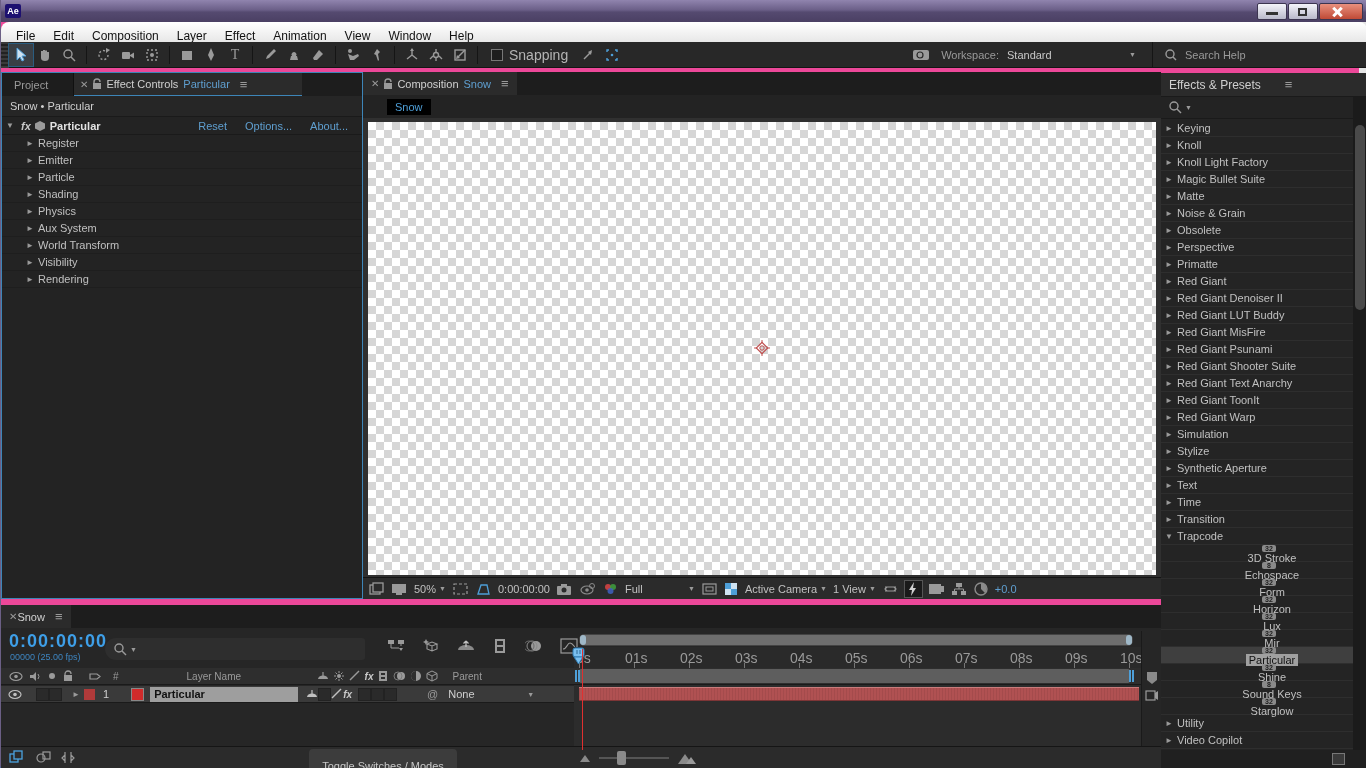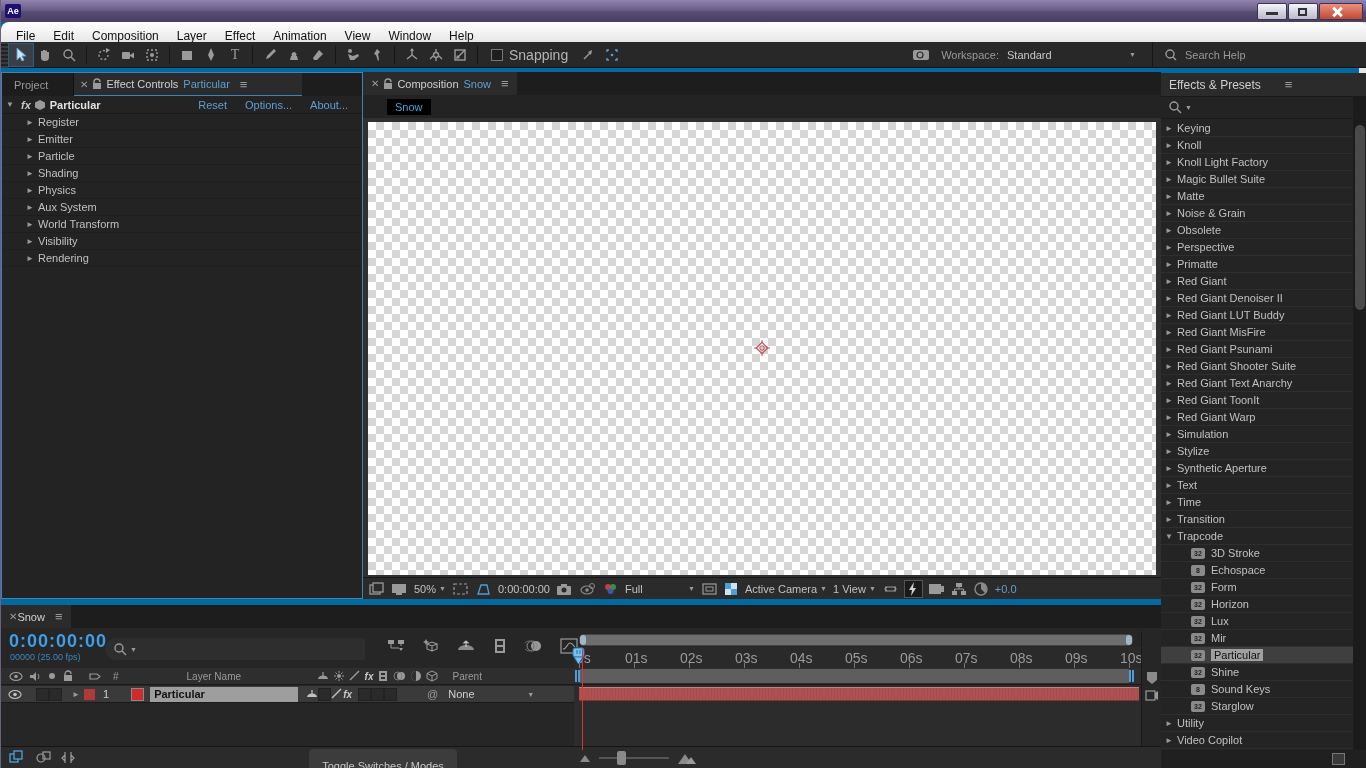--- a/index.html
+++ b/index.html
@@ -1,17 +1,17 @@
 <!DOCTYPE html>
 <html><head>
 <meta charset="utf-8">
 <style>
   * { margin:0; padding:0; box-sizing:border-box; font-family:"Liberation Sans", sans-serif; }
   html,body { width:1366px; height:768px; overflow:hidden; background:#1d1d1d; }
-  #app { position:absolute; inset:0; width:1366px; height:768px; background:#0369a1;
+  #app { position:absolute; inset:0; width:1366px; height:768px; background:#ec4899;
          border-left:1px solid #6b5f85; border-right:7px solid #e5e5e5; border-bottom:2px solid #3f6fae; }
   .abs { position:absolute; }
   .txt { color:#bfbfbf; font-size:11px; }
   .blue { color:#5f9fd0; }
   .tri { font-size:8px; color:#9a9a9a; width:12px; display:inline-block; }
   .hamb { color:#9a9a9a; font-size:13px; }
   .xbtn { color:#9a9a9a; font-size:10px; }
   svg { display:block; }
 
   
@@ -94,21 +94,21 @@
 
   
   #fxp-panel { left:1160px; top:73px; width:206px; height:678px; background:#242424; }
   #fxp-header { height:24px; background:#2b2b2b; display:flex; align-items:center; padding:0 8px;
     color:#d0d0d0; font-size:12px; border-bottom:1px solid #1a1a1a; }
   #fxp-search { height:22px; background:#232323; border-bottom:1px solid #1a1a1a;
     display:flex; align-items:center; padding-left:7px; gap:2px; }
   #fxp-list { position:absolute; left:0; top:47px; width:192px; height:630px; overflow:hidden; }
   .fxp-row { height:17px; display:flex; align-items:center; padding-left:4px;
     color:#c0c0c0; font-size:11px; border-bottom:1px solid #2e2e2e; }
-  .fxp-row.child { padding-left:30px; }
+  .fxp-row.child { padding-left:30px;flex-direction:column; }
   .fxp-row.sel { background:#3f3f3f; }
   .badge { width:14px; height:11px; background:#8a8a8a; color:#1d1d1d; font-size:7px; font-weight:bold;
     display:flex; align-items:center; justify-content:center; border-radius:2px; margin-right:6px; }
   .sellbl { background:#a0a0a0; color:#111; padding:0 3px; }
   #fxp-scroll { position:absolute; right:0; top:24px; width:14px; height:654px; background:#1b1b1b; }
   #fxp-thumb { position:absolute; left:2px; top:28px; width:10px; height:185px; background:#4a4a4a; border-radius:5px; }
 
   
   #tl-panel { left:0; top:605px; width:1160px; height:163px; background:#262626; }
   #tl-tabbar { height:23px; background:#1d1d1d; display:flex; }
@@ -336,20 +336,21 @@
         <div class="chip" style="background:#b03a3a;"></div>
         <svg class="lock-icon" width="10" height="12">
             <path d="M2 5 V4 a3 3 0 0 1 6 0" stroke="#9a9a9a" fill="none" stroke-width="1.4"></path>
             <rect x="1" y="5" width="8" height="6" fill="#9a9a9a"></rect>
           </svg>
         <span class="txt" style="color:#d0d0d0;">Effect Controls</span>
         <span class="txt blue" style="margin-left:5px;">Particular</span>
         <span class="hamb" style="margin-left:10px;">≡</span>
       </div>
     </div>
+    <div id="ec-breadcrumb">Snow • Particular</div>
     <div id="ec-header">
       <span class="tri" style="margin-left:4px;">▼</span>
       <span class="fxlbl">fx</span>
       <svg width="12" height="12">
           <path d="M6 1 L11 3.5 V8.5 L6 11 L1 8.5 V3.5 Z" fill="#9a9a9a"></path>
         </svg>
       <span class="efname">Particular</span>
       <div id="ec-links">
         <span class="blue">Reset</span>
         <span class="blue">Options...</span>

